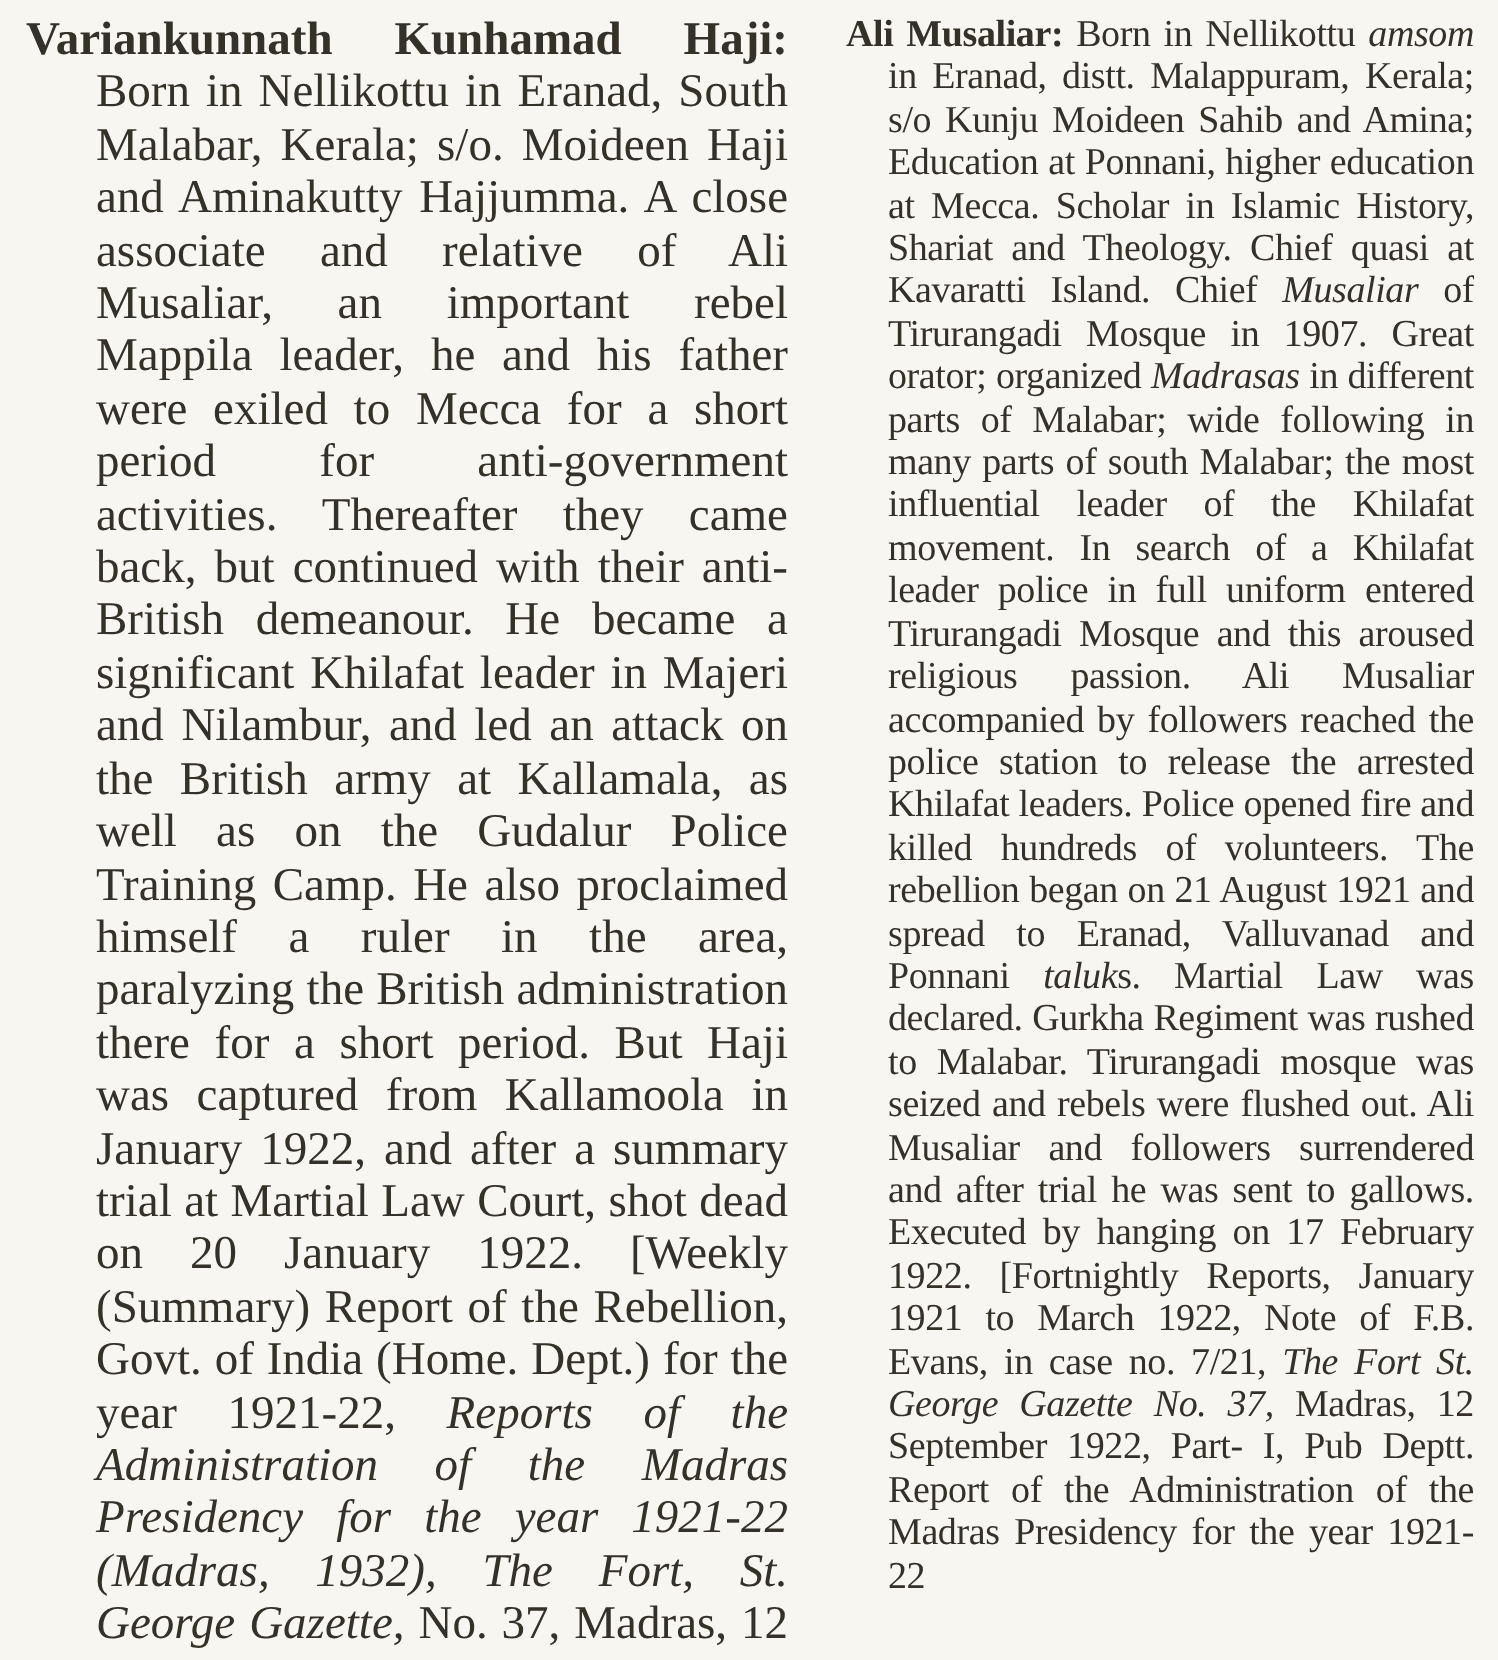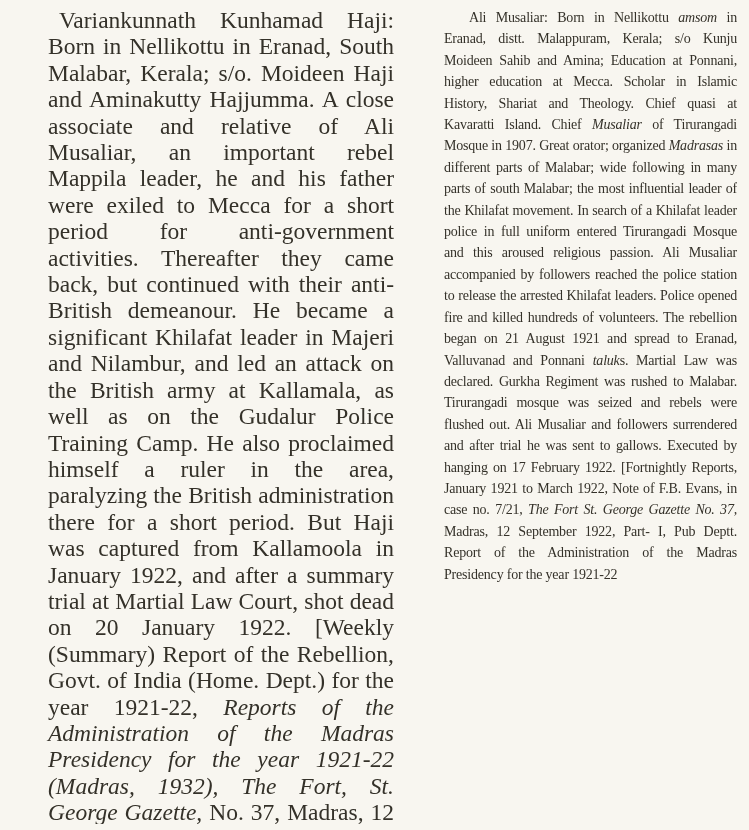--- a/index.html
+++ b/index.html
@@ -25,37 +25,37 @@
     overflow: hidden;
   }
   .column-left {
     width: 381px;
     font-size: 23.5px;
     line-height: 26.4px;
     margin-right: 29px;
   }
   .column-right {
     width: 314px;
-    font-size: 14px;
+    font-size: 19px;
     line-height: 21.4px;
     letter-spacing: -0.2px;
   }
   .entry {
     margin: 0;
     text-align: justify;
   }
   .entry-left {
     padding-left: 35px;
     text-indent: -35px;
   }
   .entry-right {
     padding-left: 21px;
     text-indent: -21px;
   }
-  .seg-bold   { font-weight: normal; margin-left: 46px; }
+  .seg-bold   { font-weight: bold; }
   .seg-italic { font-style: italic; }
   .seg-normal { font-style: normal; font-weight: normal; }
 </style>
 </head>
 <body style="background: rgb(248, 246, 240);">
 
 <div class="page" style="background: rgb(248, 246, 240); color: rgb(52, 49, 41);">
   <div class="column column-left">
     <p class="entry entry-left"><span class="seg-bold">Variankunnath Kunhamad Haji:</span><span class="seg-normal"> Born in Nellikottu in Eranad, South Malabar, Kerala; s/o. Moideen Haji and Aminakutty Hajjumma. A close associate and relative of Ali Musaliar, an important rebel Mappila leader, he and his father were exiled to Mecca for a short period for anti-government activities. Thereafter they came back, but continued with their anti-British demeanour. He became a significant Khilafat leader in Majeri and Nilambur, and led an attack on the British army at Kallamala, as well as on the Gudalur Police Training Camp. He also proclaimed himself a ruler in the area, paralyzing the British administration there for a short period. But Haji was captured from Kallamoola in January 1922, and after a summary trial at Martial Law Court, shot dead on 20 January 1922. [Weekly (Summary) Report of the Rebellion, Govt. of India (Home. Dept.) for the year 1921-22, </span><span class="seg-italic">Reports of the Administration of the Madras Presidency for the year 1921-22 (Madras, 1932), The Fort, St. George Gazette,</span><span class="seg-normal"> No. 37, Madras, 12 September 1922, Part-I, Public Dept., </span></p>
   </div>

